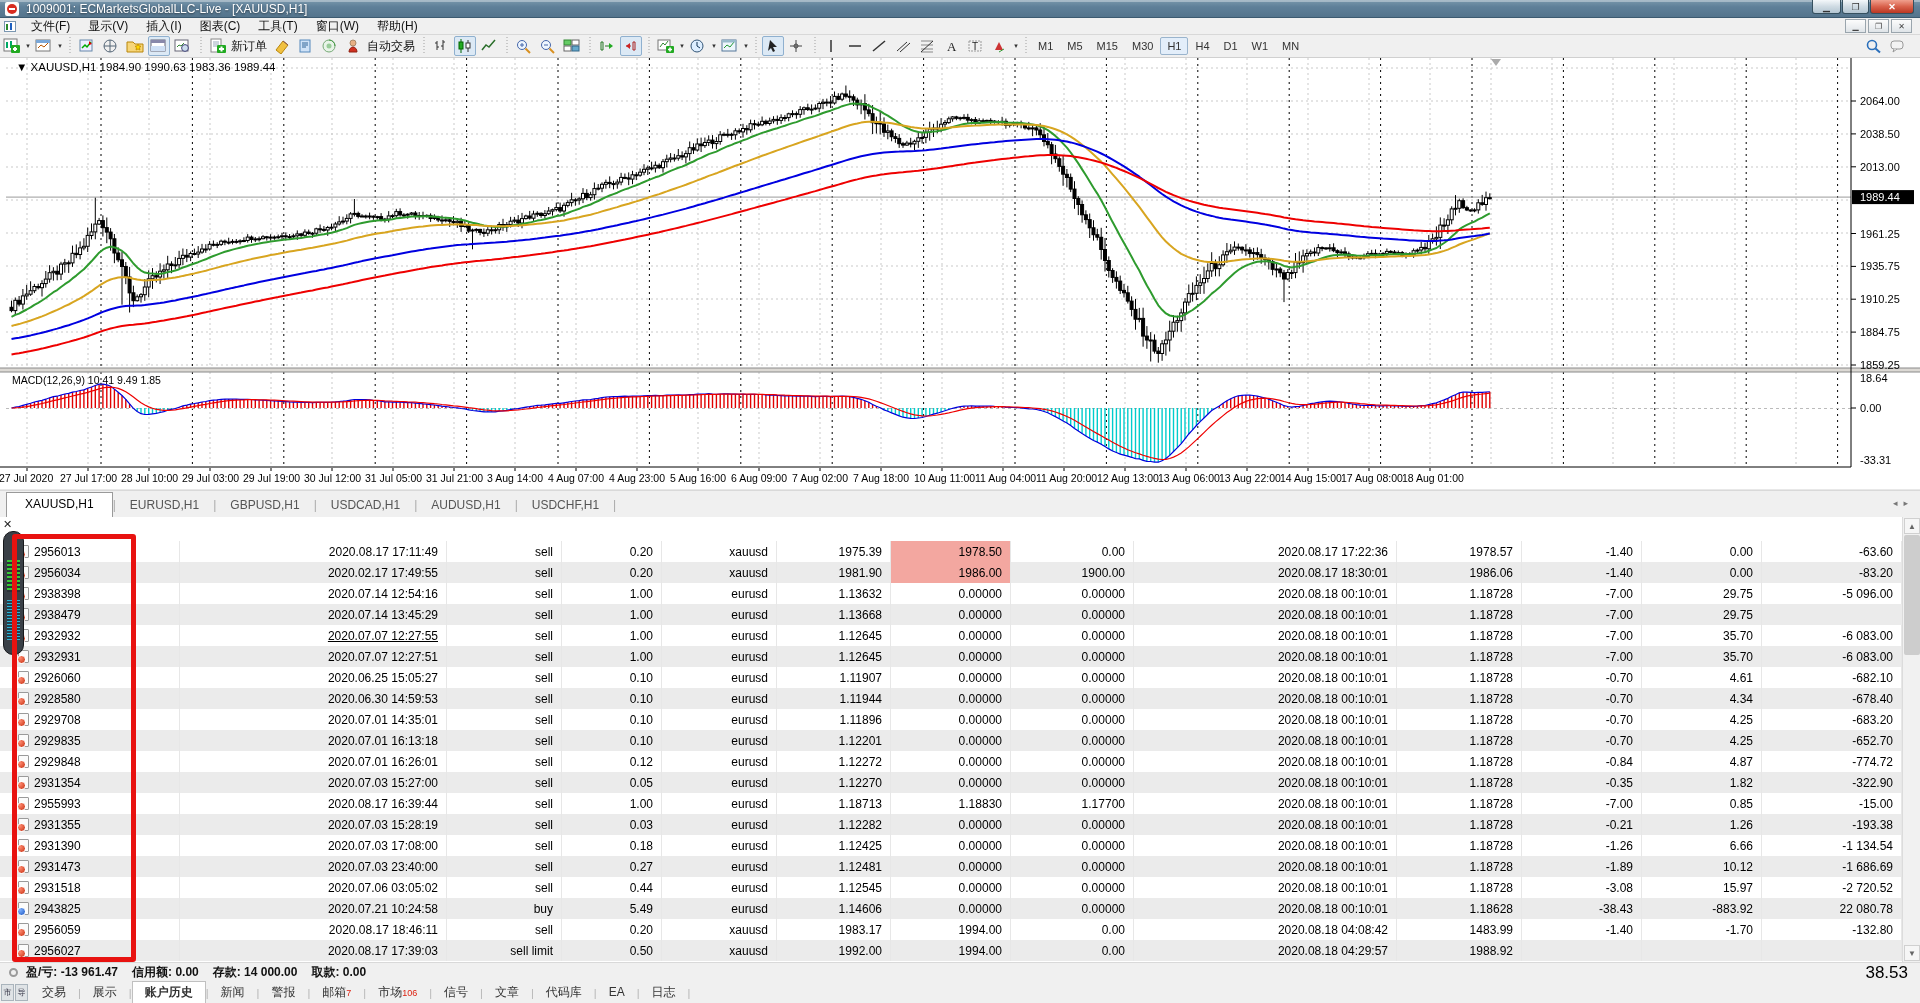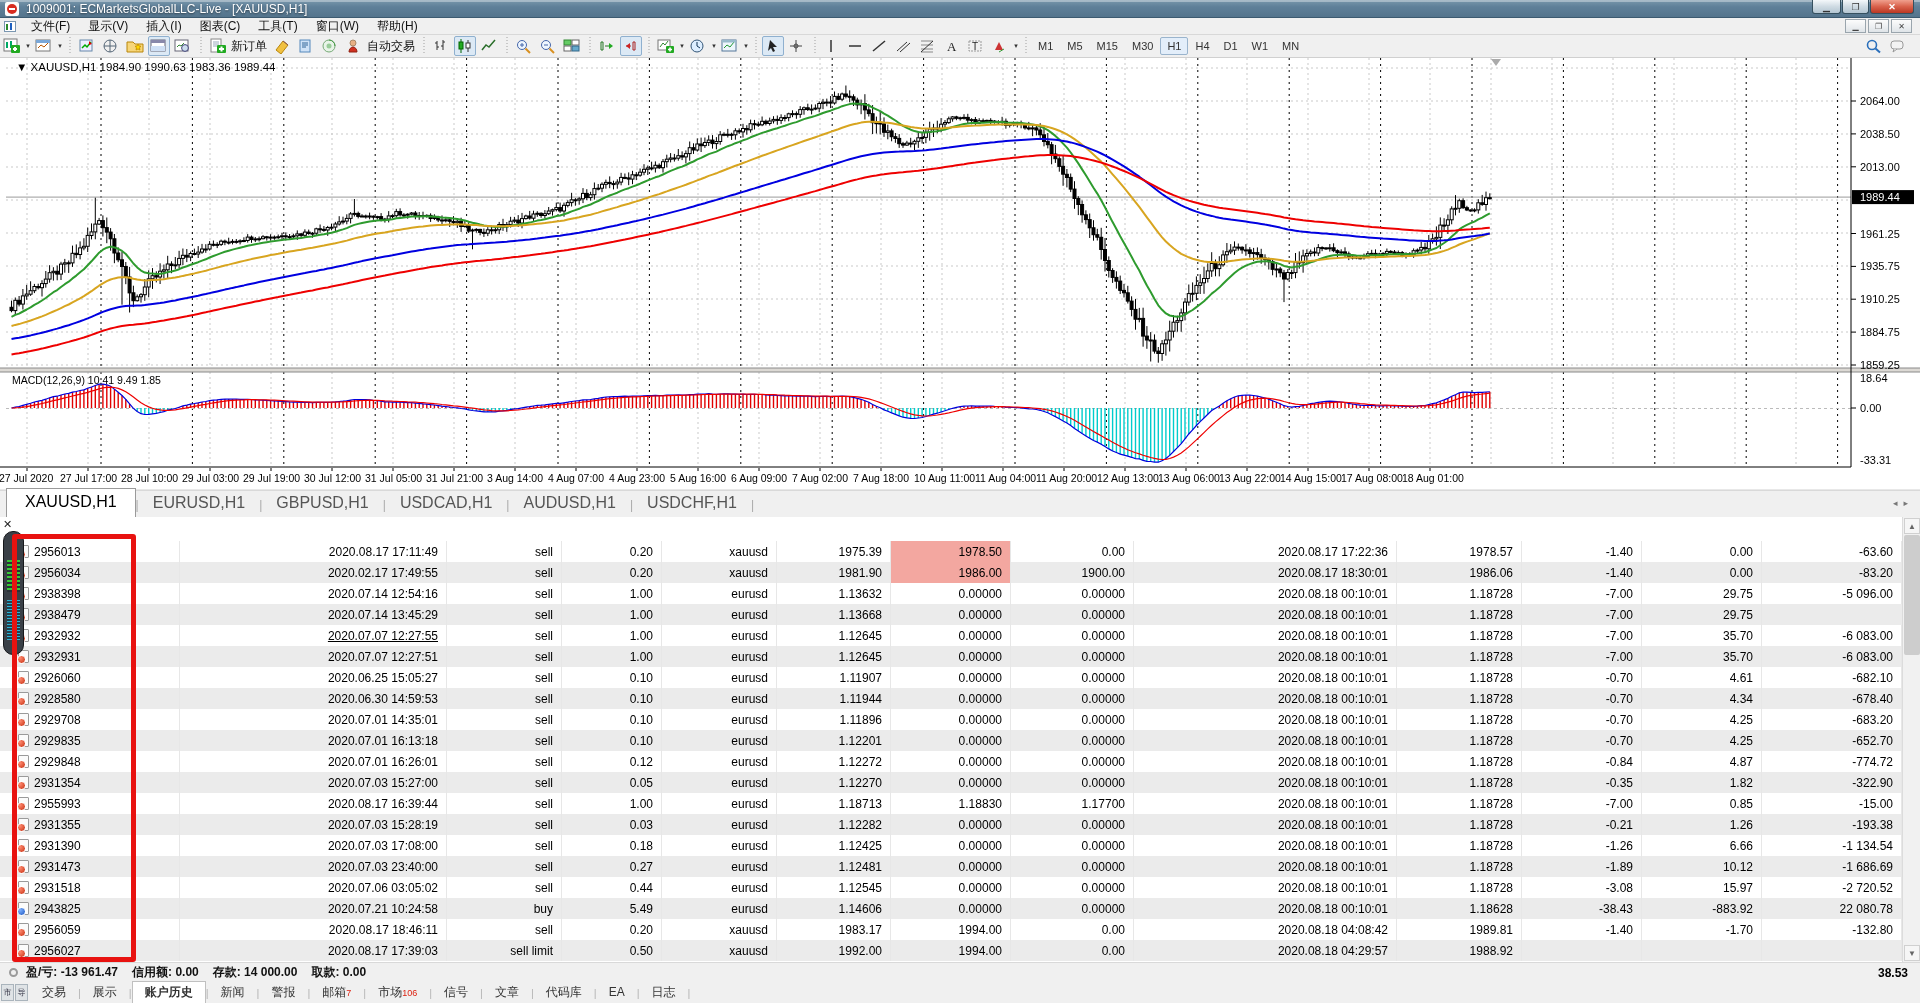--- a/index.html
+++ b/index.html
@@ -37,21 +37,21 @@
     background-size:2px 100%; background-repeat:no-repeat; background-position:3px 0; }
   .tlabel { font-size:12px; color:#111; margin:0 3px 0 1px; }
   .tfbtn { font-size:11px; color:#333; padding:2px 6px; border:1px solid transparent; border-radius:2px; font-family:"Liberation Sans",sans-serif; }
   .tfbtn.active { border-color:#9ab4cd; background:#e3eefa; }
   #toolbar .right-icons { position:absolute; right:10px; display:flex; }
   
   #chart-region { position:absolute; left:0; top:58px; width:1920px; height:432px; background:#fff; }
   #chart-svg { position:absolute; left:0; top:0; }
   
   #chart-tabs { position:absolute; left:0; top:490px; width:1920px; height:27px; background:#f0f0f0; border-top:1px solid #d9d9d9; display:flex; align-items:flex-end; }
-  .ctab { font-size:16px; color:#555; padding:4px 14px 5px; position:relative; }
+  .ctab { font-size:12px; color:#555; padding:4px 14px 5px; position:relative; }
   .ctab.active { background:#fff; border:1px solid #9a9a9a; border-bottom:none; color:#000; margin-left:6px; padding:4px 18px 6px; }
   .ctab-sep { color:#aaa; padding-bottom:5px; font-size:12px; }
   .ctab-arrows { position:absolute; right:6px; top:7px; font-size:9px; color:#777; letter-spacing:6px; }
   
   #table-wrap { position:absolute; left:0; top:517px; width:1920px; height:445px; background:#fff; }
   #thead { position:absolute; left:0; top:0; width:1920px; height:24px; background:linear-gradient(#fdfdfd,#e9e9e9); border-bottom:1px solid #d5d5d5;margin-top:24px; }
   .hcell { position:absolute; top:0; height:24px; font-size:12px; color:#111; display:flex; align-items:center; justify-content:flex-end; padding:0 8px; border-right:1px solid #e2e2e2; }
   .hcell.left { justify-content:flex-start; }
   .sort-mark { font-size:9px; color:#888; margin-left:6px; }
   #rows { position:absolute; left:0; top:24px; width:1902px; }
@@ -66,21 +66,21 @@
   .doc-ic.buy:after { background:radial-gradient(circle at 30% 30%, #7fb2ff, #1c55c0); }
   #vscroll { position:absolute; right:0; top:0; width:18px; height:445px; background:#f1f1f1; border-left:1px solid #dcdcdc; }
   .varrow { position:absolute; left:1px; width:16px; height:16px; background:#f6f6f6; border:1px solid #d0d0d0; color:#666; font-size:8px; display:flex; align-items:center; justify-content:center; }
   #vthumb { position:absolute; left:1px; top:18px; width:16px; height:120px; background:#cdcdcd; border-radius:2px; }
   
   #term-close { position:absolute; left:3px; top:520px; width:11px; height:11px; font-size:11px; line-height:9px; color:#222; }
   
   #statusbar { position:absolute; left:0; top:962px; width:1920px; height:20px; background:#f0f0f0; border-top:1px solid #d9d9d9; display:flex; align-items:center; }
   #status-icon { width:9px; height:9px; border:2px solid #9a9a9a; border-radius:50%; margin:0 8px 0 9px; }
   .status-item { font-size:12px; font-weight:bold; color:#111; margin-right:14px; }
-  #status-right { position:absolute; right:12px; font-size:12px; font-weight:bold; }
+  #status-right { position:absolute; right:12px; font-size:17px; font-weight:normal; }
   
   #bottombar { position:absolute; left:0; top:982px; width:1920px; height:21px; background:#f0f0f0; display:flex; align-items:center; }
   #corner-tabs { width:30px; height:21px; position:relative; }
   #corner-tabs .ct { position:absolute; top:2px; width:13px; height:17px; background:#dfe3e6; border:1px solid #aab4bc; font-size:8px; color:#334; text-align:center; line-height:16px; }
   .btab { font-size:12px; color:#333; padding:2px 12px 3px; }
   .btab.active { background:#fff; border:1px solid #c0c0c0; border-bottom:none; font-weight:bold; }
   .btab .badge { color:#d21; font-size:9px; }
   .btab-sep { color:#b5b5b5; font-size:11px; }
   
   #annotation-rect { position:absolute; left:12px; top:534px; width:124px; height:428px; border:5px solid #e81210; border-radius:3px; }
@@ -2417,21 +2417,21 @@
             <span>2956059</span>
           </div>
           <div class="tcell" style="left: 180px; width: 267px;">2020.08.17 18:46:11</div>
           <div class="tcell" style="left: 447px; width: 115px;">sell</div>
           <div class="tcell" style="left: 562px; width: 100px;">0.20</div>
           <div class="tcell" style="left: 662px; width: 115px;">xauusd</div>
           <div class="tcell" style="left: 777px; width: 114px;">1983.17</div>
           <div class="tcell" style="left: 891px; width: 120px;">1994.00</div>
           <div class="tcell" style="left: 1011px; width: 123px;">0.00</div>
           <div class="tcell" style="left: 1134px; width: 263px;">2020.08.18 04:08:42</div>
-          <div class="tcell" style="left: 1397px; width: 125px;">1989.81</div>
+          <div class="tcell" style="left: 1397px; width: 125px;">1483.99</div>
           <div class="tcell" style="left: 1522px; width: 120px;">-1.40</div>
           <div class="tcell" style="left: 1642px; width: 120px;">-1.70</div>
           <div class="tcell" style="left: 1762px; width: 140px;">-132.80</div>
         </div>
         <div class="trow alt">
           <div class="tcell left" style="left: 14px; width: 166px;">
             <div class="doc-ic sell"></div>
             <span>2956027</span>
           </div>
           <div class="tcell" style="left: 180px; width: 267px;">2020.08.17 17:39:03</div>

